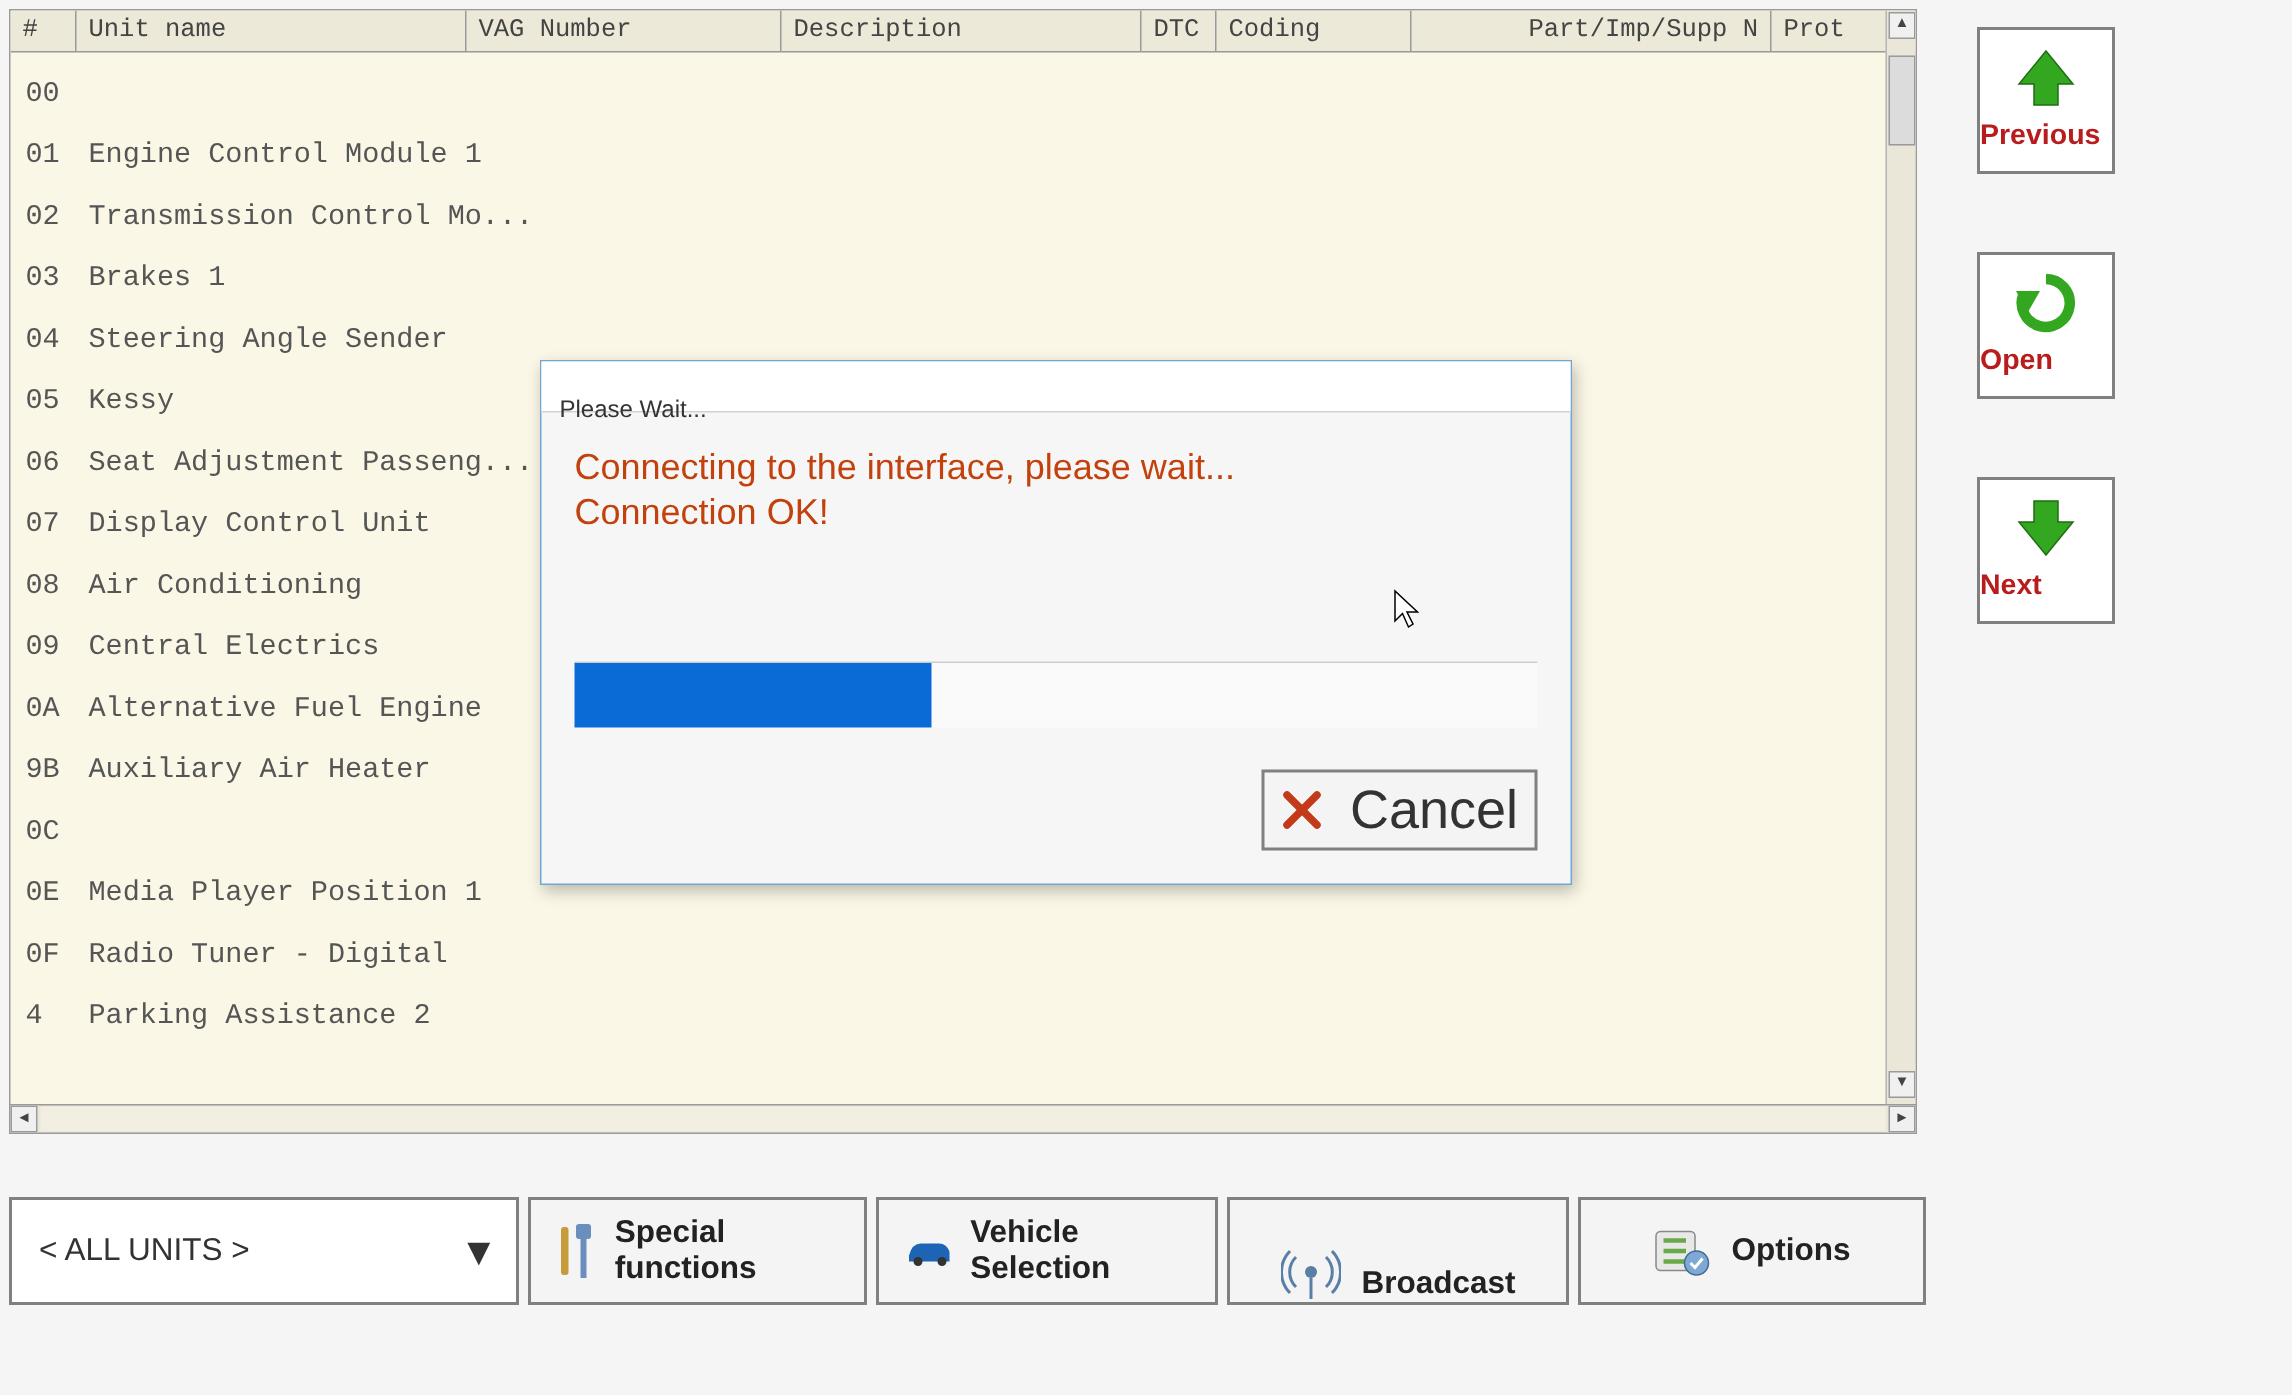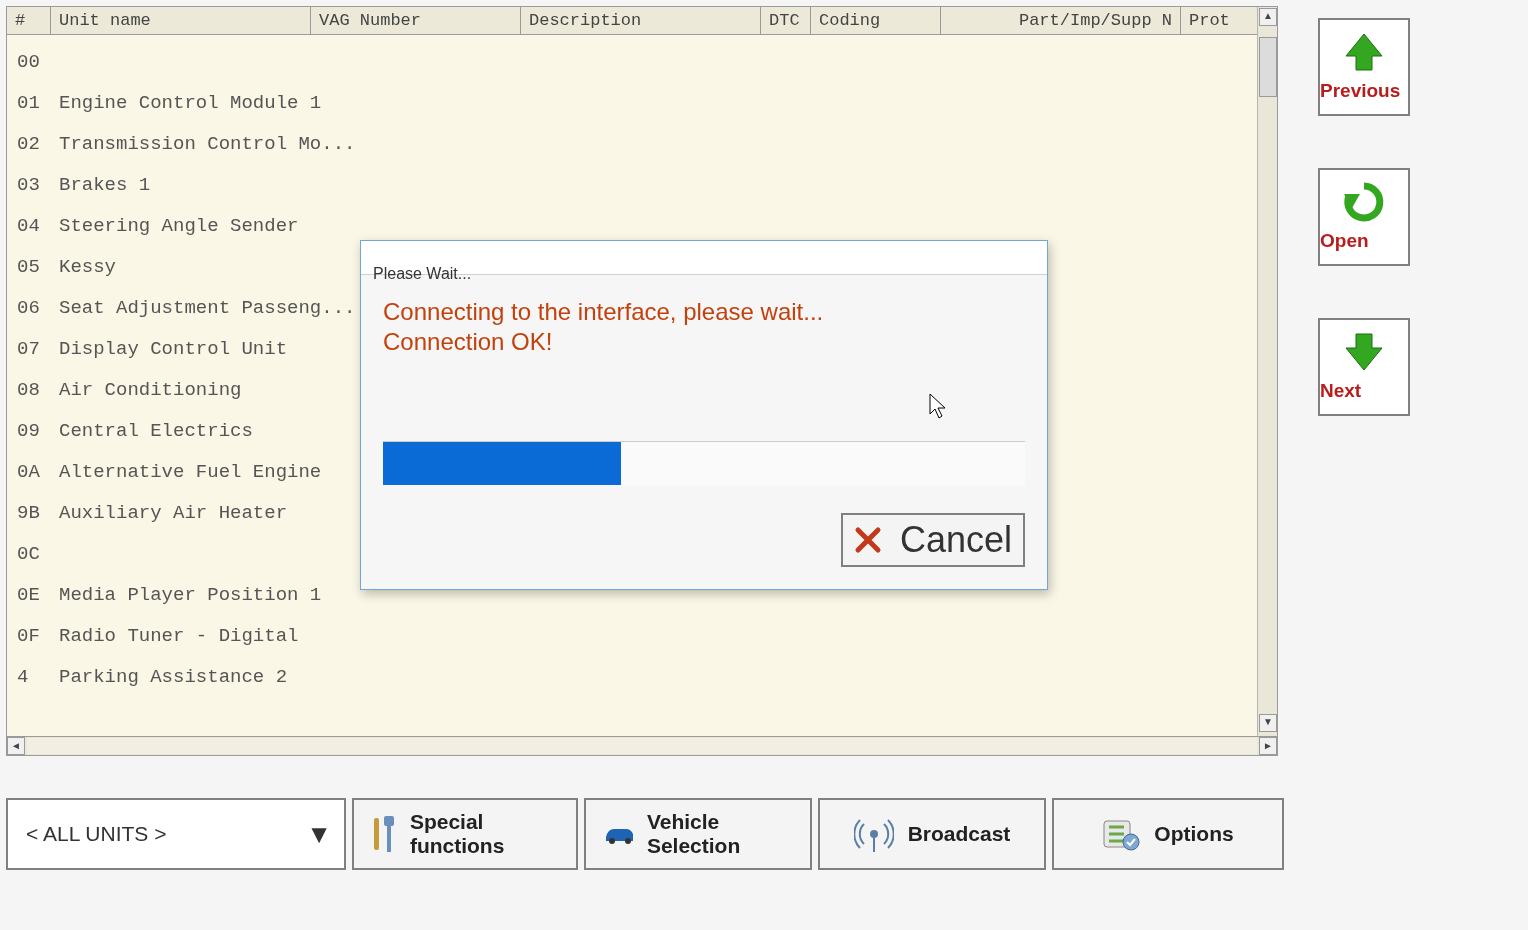--- a/index.html
+++ b/index.html
@@ -165,21 +165,21 @@
     display: flex;
     align-items: center;
     justify-content: space-between;
     padding: 0 12px 0 18px;
     font-size: 21px;
     color: #333;
     cursor: pointer;
   }
   .tb-sf { flex: 0 0 226px; }
   .tb-vs { flex: 0 0 228px; }
-  .tb-bc { flex: 0 0 228px; }
+  .tb-bc { flex: 0 0 228px; align-items: flex-end; }
   .tb-op { flex: 0 0 232px; }
 
   
   .dialog {
     position: absolute;
     left: 360px; top: 240px;
     width: 688px; height: 350px;
     background: #f6f6f6;
     border: 1px solid #6fa8d8;
     box-shadow: 2px 4px 10px rgba(0,0,0,0.25);

